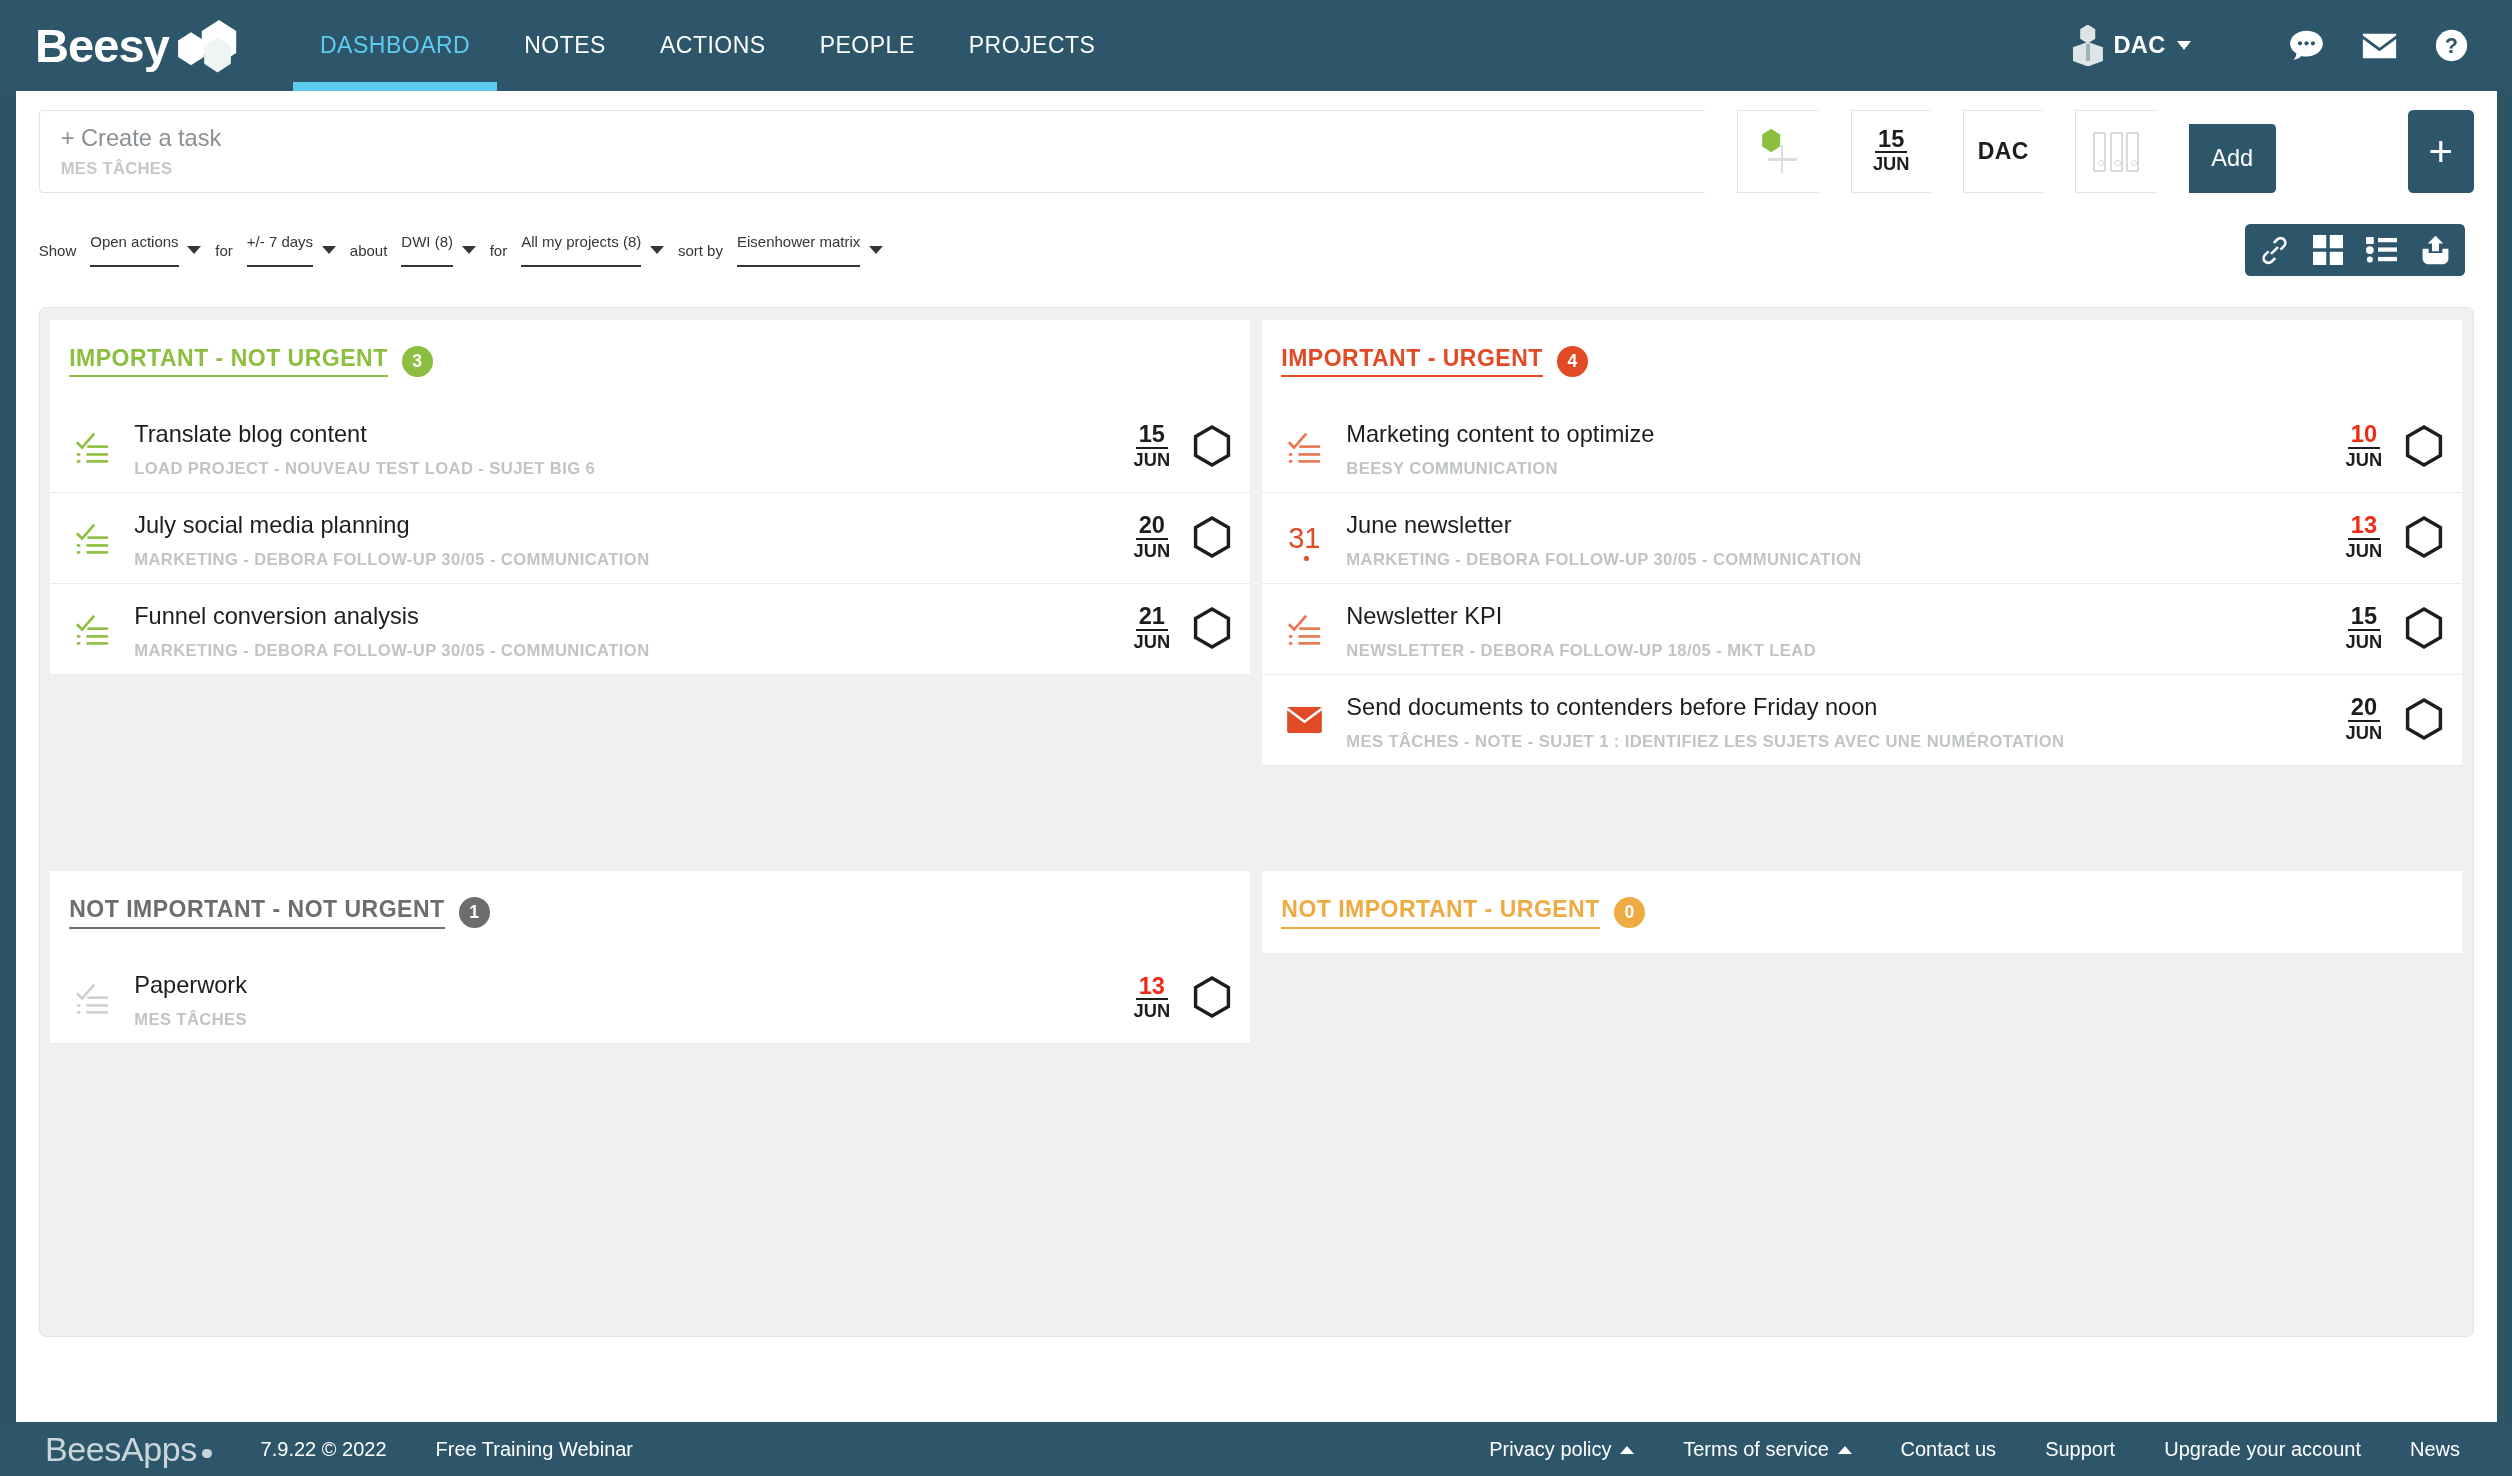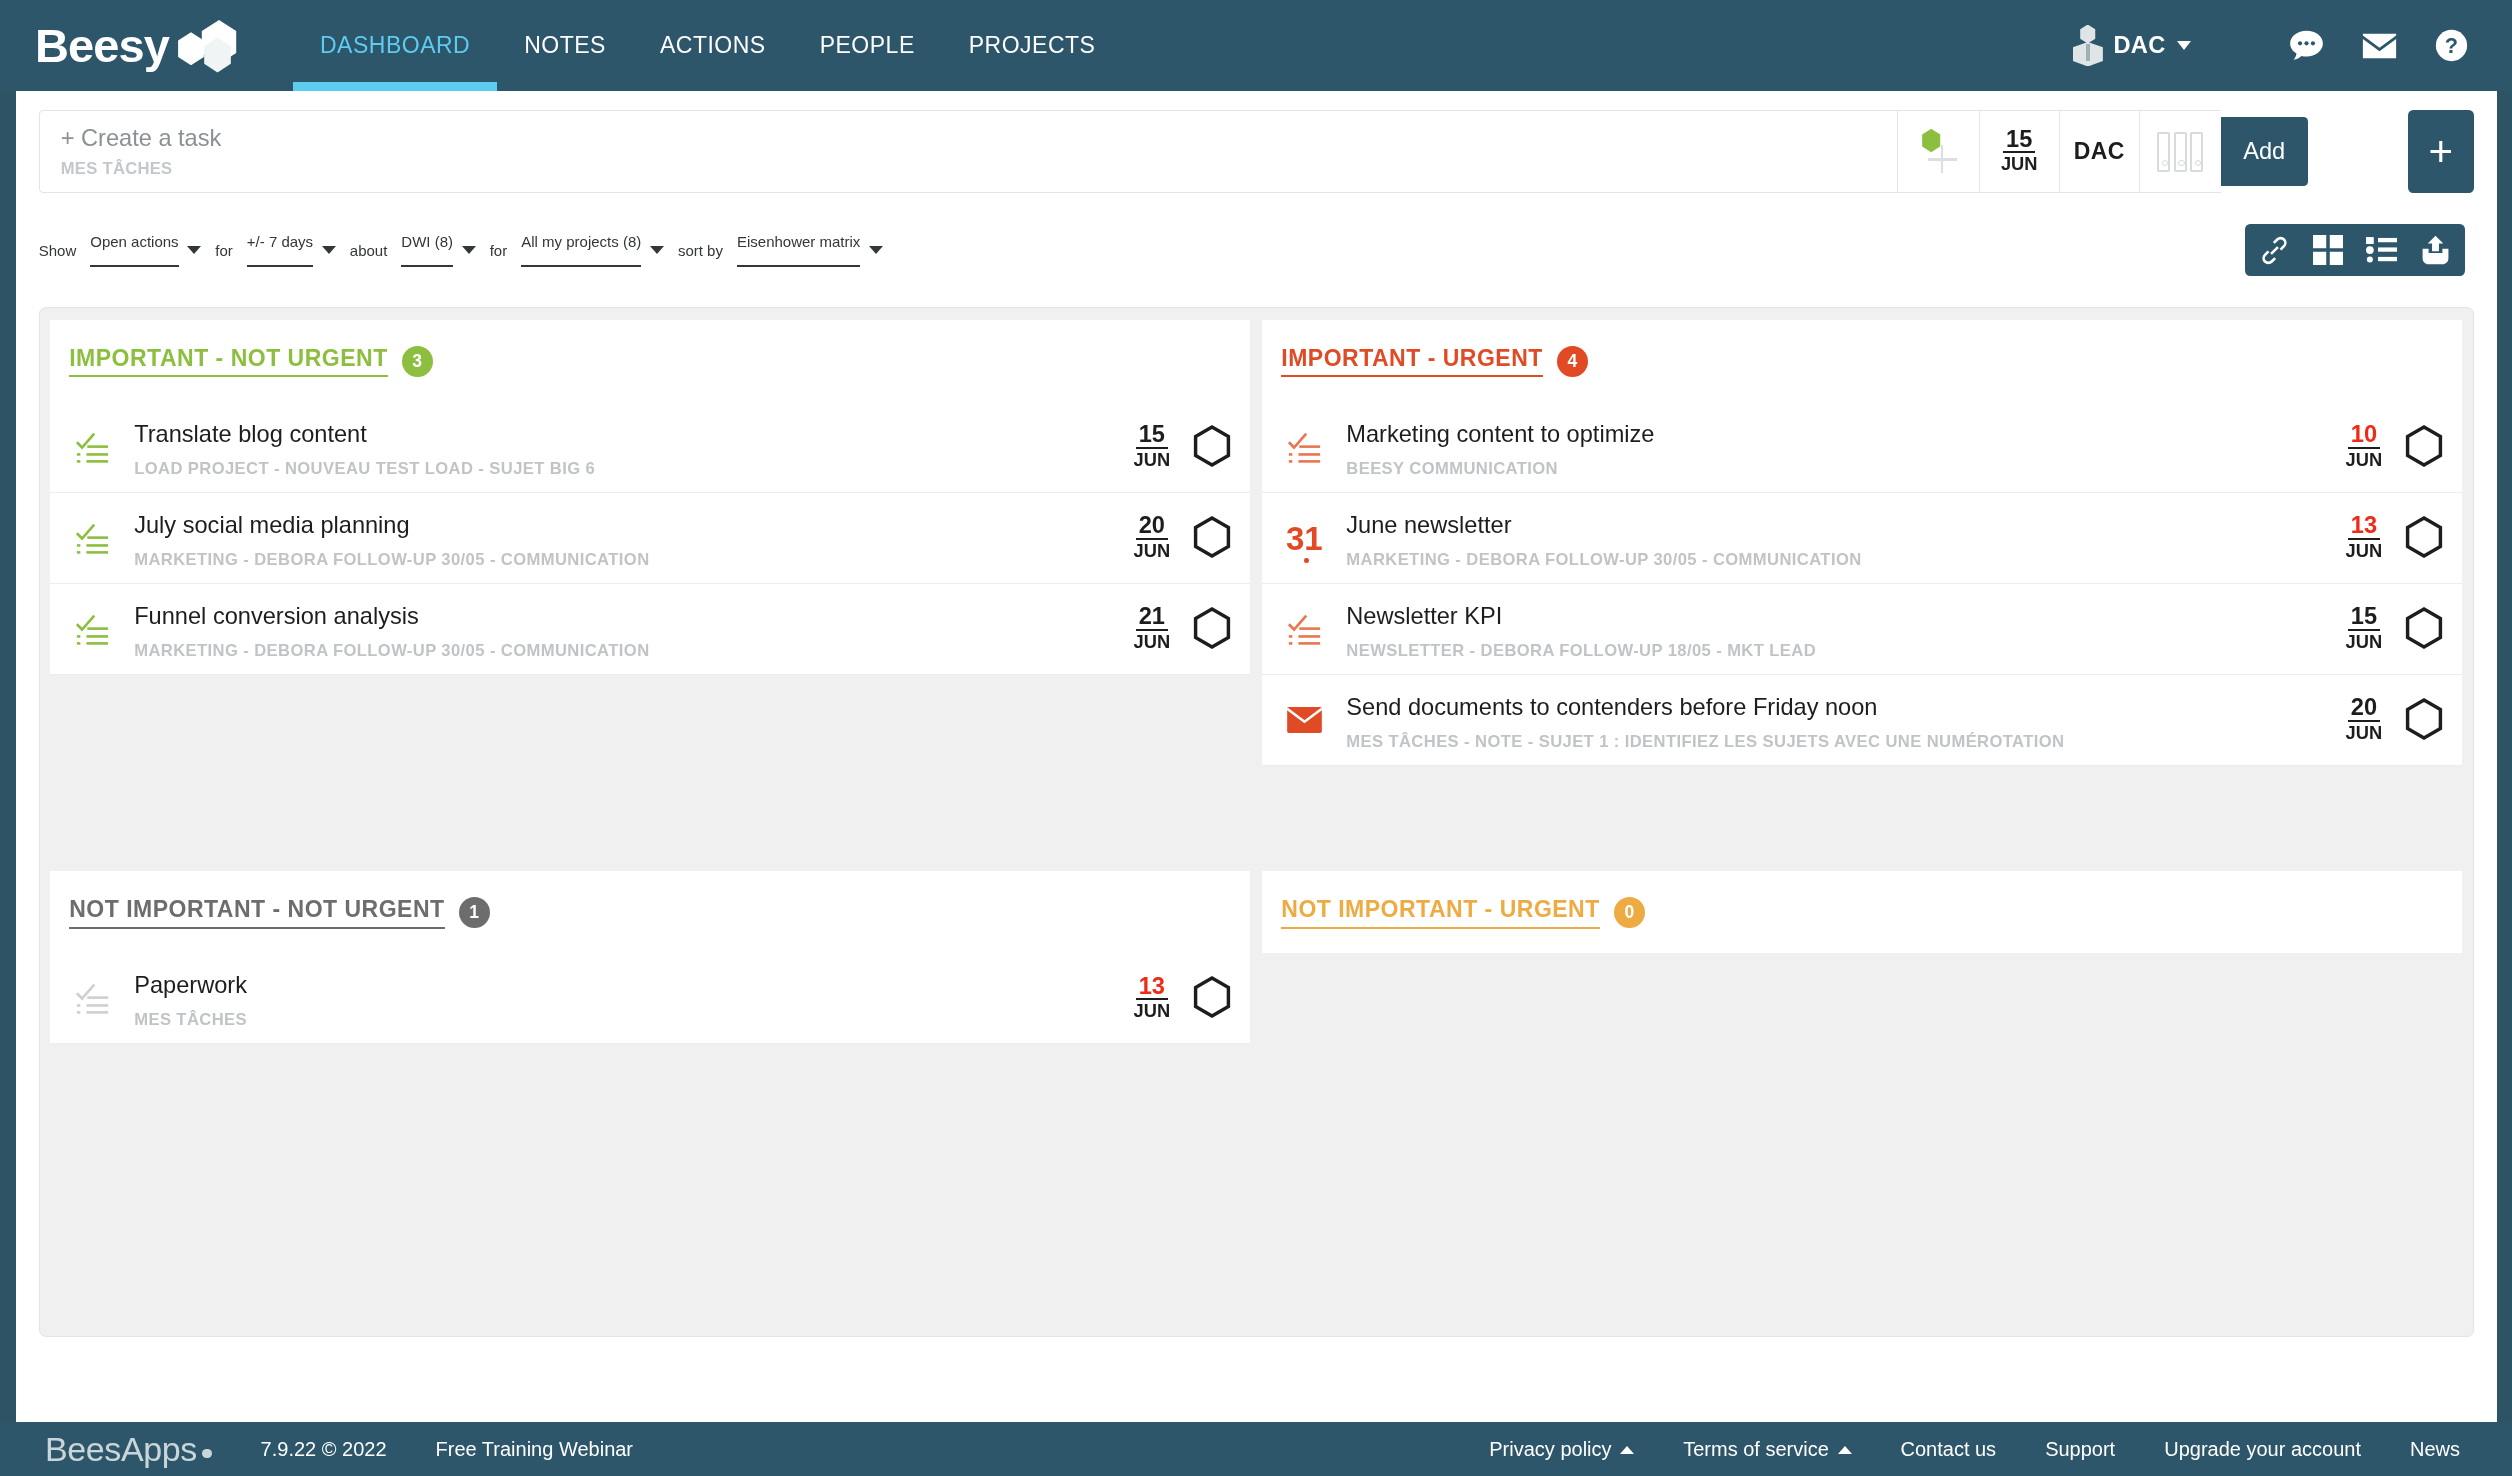--- a/index.html
+++ b/index.html
@@ -63,21 +63,21 @@
   }
   .nav-icon { color:#fff; cursor:pointer; margin-left: 37px; display:flex; align-items:center; }
 
   
   .page {
     position: absolute; top: 91px; left: 15.7px;
     width: 2481px; height: 1331px; background: #ffffff;
   }
 
   
-  .createbar { display: flex; align-items: center; padding: 19px 23px 0 23px; }
+  .createbar { display: flex; align-items: flex-end; padding: 19px 23px 0 23px; gap: 32px; }
   .create-input {
     flex: 1; height: 83px; border: 1.7px solid #e2e5e6; border-right: none;
     display: flex; flex-direction: column; justify-content: center; padding-left: 21px;
     background:#fff;
     border-top-left-radius: 4.4px; border-bottom-left-radius: 4.4px;
   }
   .ci-placeholder { font-size: 23.6px; color: #8b9094; }
   .ci-sub { font-size: 16.6px; color: #c3c8cb; font-weight: 700; letter-spacing: 0.3px; margin-top: 7px; }
   .ci-btn {
     width: 82px; height: 83px; border: 1.7px solid #e2e5e6; border-right: none;
@@ -154,21 +154,21 @@
   .row-main { flex:1; display:flex; flex-direction:column; justify-content:center; height:100%; padding-top: 5.2px; }
   .row-title { font-size: 23.6px; color:#1d1d1d; }
   .row-sub { font-size: 16.6px; color:#c0c4c6; font-weight:700; letter-spacing:0.4px; margin-top: 11.3px; }
   .row-date { display:flex; flex-direction:column; align-items:center; margin-right: 23px; }
   .rd-day { font-size:23.6px; font-weight:700; border-bottom:2.6px solid #1d1d1d; padding:0 2.6px; line-height:1.05;}
   .rd-mon { font-size:18.3px; font-weight:700; color:#1d1d1d; line-height:1.25;}
   .hexbtn { width: 38px; height: 42px; }
 
   
   .ico-check { width: 35px; height: 33px; }
-  .ico-cal31 { font-size: 33px; font-weight: 700; line-height: 1; position: relative; }
+  .ico-cal31 { font-size: 29px; font-weight: 400; line-height: 1; position: relative; }
   .ico-cal31::after { content:""; position:absolute; left:50%; bottom:-7.9px; width:4.4px; height:4.4px; border-radius:50%; background:currentColor;}
   .ico-mail { width: 35px; height: 26px; }
 
   
   .footer {
     position:absolute; bottom:0; left:0; width:2512px; height:54px; background:#2d566a;
     display:flex; align-items:center; color:#ffffff; font-size:20px;
   }
   .f-logo { margin-left: 45px; display:flex; align-items:center; opacity:.85;}
   .f-logo-text { font-size: 34px; font-weight:400; color:#e6ecee; letter-spacing:-0.4px;}

